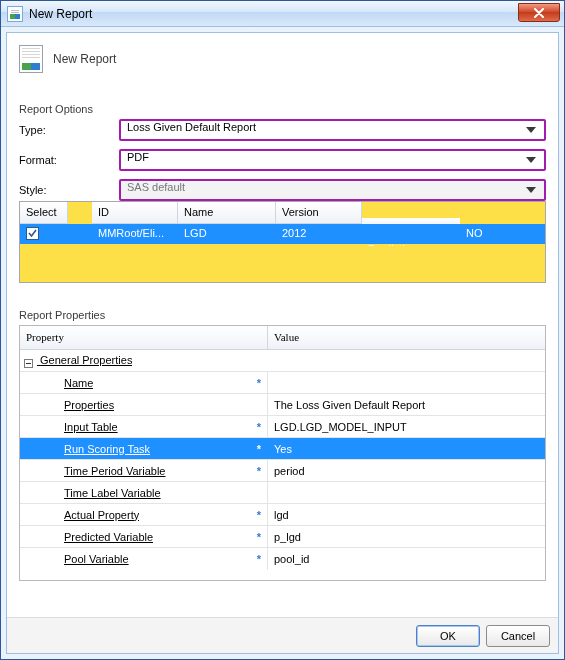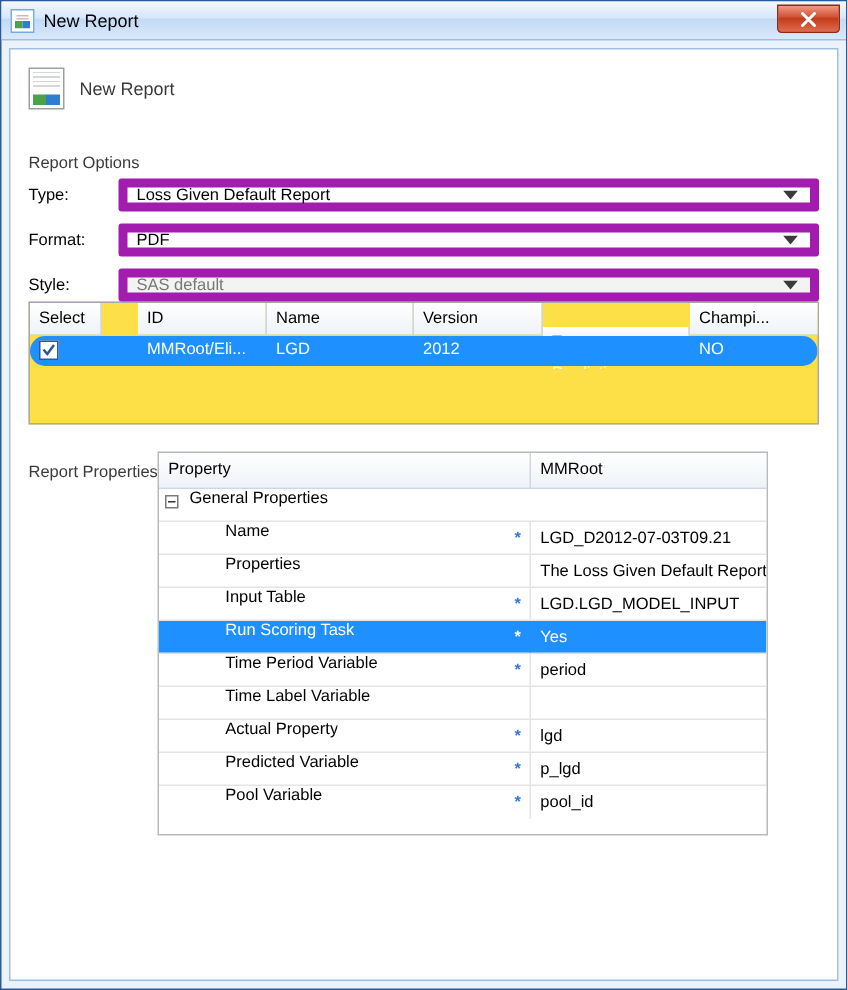--- a/index.html
+++ b/index.html
@@ -73,27 +73,28 @@
   }
   .banner-title { font-size: 12px; color: #3a3a3a; }
 
   .section-label { font-size: 11px; color: #3a3a3a; margin: 8px 0 4px 0; }
 
   
   .options { display: grid; grid-template-columns: 60px 1fr; row-gap: 8px; align-items: center; }
   .options label { color: #000; }
   .combo {
     height: 22px;
-    border: 6px solid #a21caf;
+    border: 2px solid #a21caf;
     border-radius: 2px;
-    display: flex; align-items: center;
+    display: flex; align-items: flex-start;
     background: #fff;
     padding: 0 4px 0 6px;
     position: relative;
     cursor: pointer;
+    margin-left: 40px;
   }
   .combo.disabled { background: #f3f3f3; color: #777; }
   .combo .combo-text { flex: 1; }
   .combo .arrow {
     width: 18px; height: 18px;
     display: flex; align-items: center; justify-content: center;
   }
   .combo .arrow svg path { fill: #3a3a3a; }
 
   
@@ -108,64 +109,66 @@
   .mt-head .col {
     background: linear-gradient(#fff, #eef2f7);
     border-right: 1px solid #cfd6df;
     border-bottom: 1px solid #cfd6df;
     padding: 4px 6px;
     overflow: hidden; text-overflow: ellipsis; white-space: nowrap;
   }
   .mt-head .col:last-child { border-right: none; }
   .mt-body { flex: 1; overflow: hidden; }
   .mt-row { display: flex; height: 20px; }
-  .mt-row.selected { background: #1e90ff; color: #fff; border-radius: 10px; }
+  .mt-row.selected { background: #1e90ff; color: #fff; }
   .mt-row .cell {
     padding: 3px 6px;
     overflow: hidden; text-overflow: ellipsis; white-space: nowrap;
     border-right: 1px solid transparent;
   }
   .c-select { width: 48px; flex: none; }
   .c-id     { width: 86px; flex: none; margin-left: 24px; }
   .c-name   { width: 98px; flex: none; }
   .c-ver    { width: 86px; flex: none; }
   .c-type   { width: 98px; flex: none; margin-top: 16px; }
   .c-champ  { flex: 1; }
   .chk {
     width: 13px; height: 13px; border: 1px solid #5a7eab; background: #fff; display: inline-flex; align-items: center; justify-content: center;
   }
   .mt-row.selected .chk { border-color: #2b5996; background: #fff; }
   .chk svg { display: block; }
 
   
-  .props-wrap { flex: none; display: flex; flex-direction: row; margin-top: 18px; }
+  .props-wrap { flex: none; display: flex; flex-direction: column; margin-top: 18px; }
   .props-grid {
     border: 1px solid #b9b9b9;
     height: 256px;
     display: flex; flex-direction: column;
     background: #fff;
     overflow: hidden;
   }
   .pg-head { display: flex; height: 24px; }
   .pg-head .pcol {
     background: linear-gradient(#fff, #eef2f7);
     border-right: 1px solid #cfd6df;
     border-bottom: 1px solid #cfd6df;
     padding: 5px 6px;
+    font-family: Liberation Serif, serif;
   }
   .pg-head .pcol:last-child { border-right: none; }
   .pcol-p { width: 248px; flex: none; }
   .pcol-v { flex: 1; }
   .pg-body { flex: 1; overflow: hidden; }
   .pg-row { display: flex; height: 22px; border-bottom: 1px solid #e4e4e4; }
   .pg-row:last-child { border-bottom: none; }
   .pg-row .pname {
     width: 248px; flex: none; border-right: 1px solid #e4e4e4;
-    display: flex; 
+    display: flex; align-items: center;
     position: relative;
+    text-decoration: underline;
   }
   .pg-row .pname .txt { padding-left: 44px; white-space: nowrap; overflow: hidden; text-overflow: ellipsis; }
   .pg-row .pname .req {
     color: #3a78d2; font-weight: bold;
     position: absolute; right: 6px; top: 50%; transform: translateY(-50%);
     font-family: "Segoe UI", Arial, sans-serif;
   }
   .pg-row .pval {
     flex: 1; display: flex; align-items: center; padding-left: 6px;
     white-space: nowrap; overflow: hidden; text-overflow: ellipsis;
@@ -269,21 +272,20 @@
       </div>
 
 
       <div class="models-table">
         <div class="mt-head">
           <div class="col c-select">Select</div>
           <div class="col c-id">ID</div>
           <div class="col c-name">Name</div>
           <div class="col c-ver">Version</div>
           <div class="col c-type">Type</div>
-          <div class="col c-champ">Champi...</div>
         </div>
         <div class="mt-body">
           <div class="mt-row selected">
             <div class="cell c-select">
               <span class="chk">
                 <svg width="9" height="9" viewBox="0 0 9 9">
                     <path d="M1 4 L3.5 7 L8 1" stroke="#2b5996" stroke-width="1.6" fill="none"></path>
                   </svg>
               </span>
             </div>
@@ -295,39 +297,38 @@
           </div>
         </div>
       </div>
 
       <div class="props-wrap">
         <div class="section-label">Report Properties</div>
 
         <div class="props-grid">
           <div class="pg-head">
             <div class="pcol pcol-p">Property</div>
-            <div class="pcol pcol-v">MMRoot</div>
+            <div class="pcol pcol-v">Value</div>
           </div>
           <div class="pg-body">
 
             <div class="pg-row group">
               <div class="pname">
                 <span class="txt">
                   <span class="toggle"></span>
                   <span>General Properties</span>
                 </span>
               </div>
             </div>
 
             <div class="pg-row">
               <div class="pname">
                   <span class="txt">Name</span>
                   <span class="req">*</span>
                 </div>
-              <div class="pval">LGD_D2012-07-03T09.21</div>
             </div>
             <div class="pg-row">
               <div class="pname">
                   <span class="txt">Properties</span>
                 </div>
               <div class="pval">The Loss Given Default Report</div>
             </div>
             <div class="pg-row">
               <div class="pname">
                   <span class="txt">Input Table</span>
@@ -376,15 +377,23 @@
                 </div>
               <div class="pval">pool_id</div>
             </div>
 
           </div>
         </div>
       </div>
 
     </div>
 
+    <div class="buttons">
+      <div class="btn default">
+        <span>OK</span>
+      </div>
+      <div class="btn">
+        <span>Cancel</span>
+      </div>
+    </div>
   </div>
 
 </div>
 
 </body></html>

